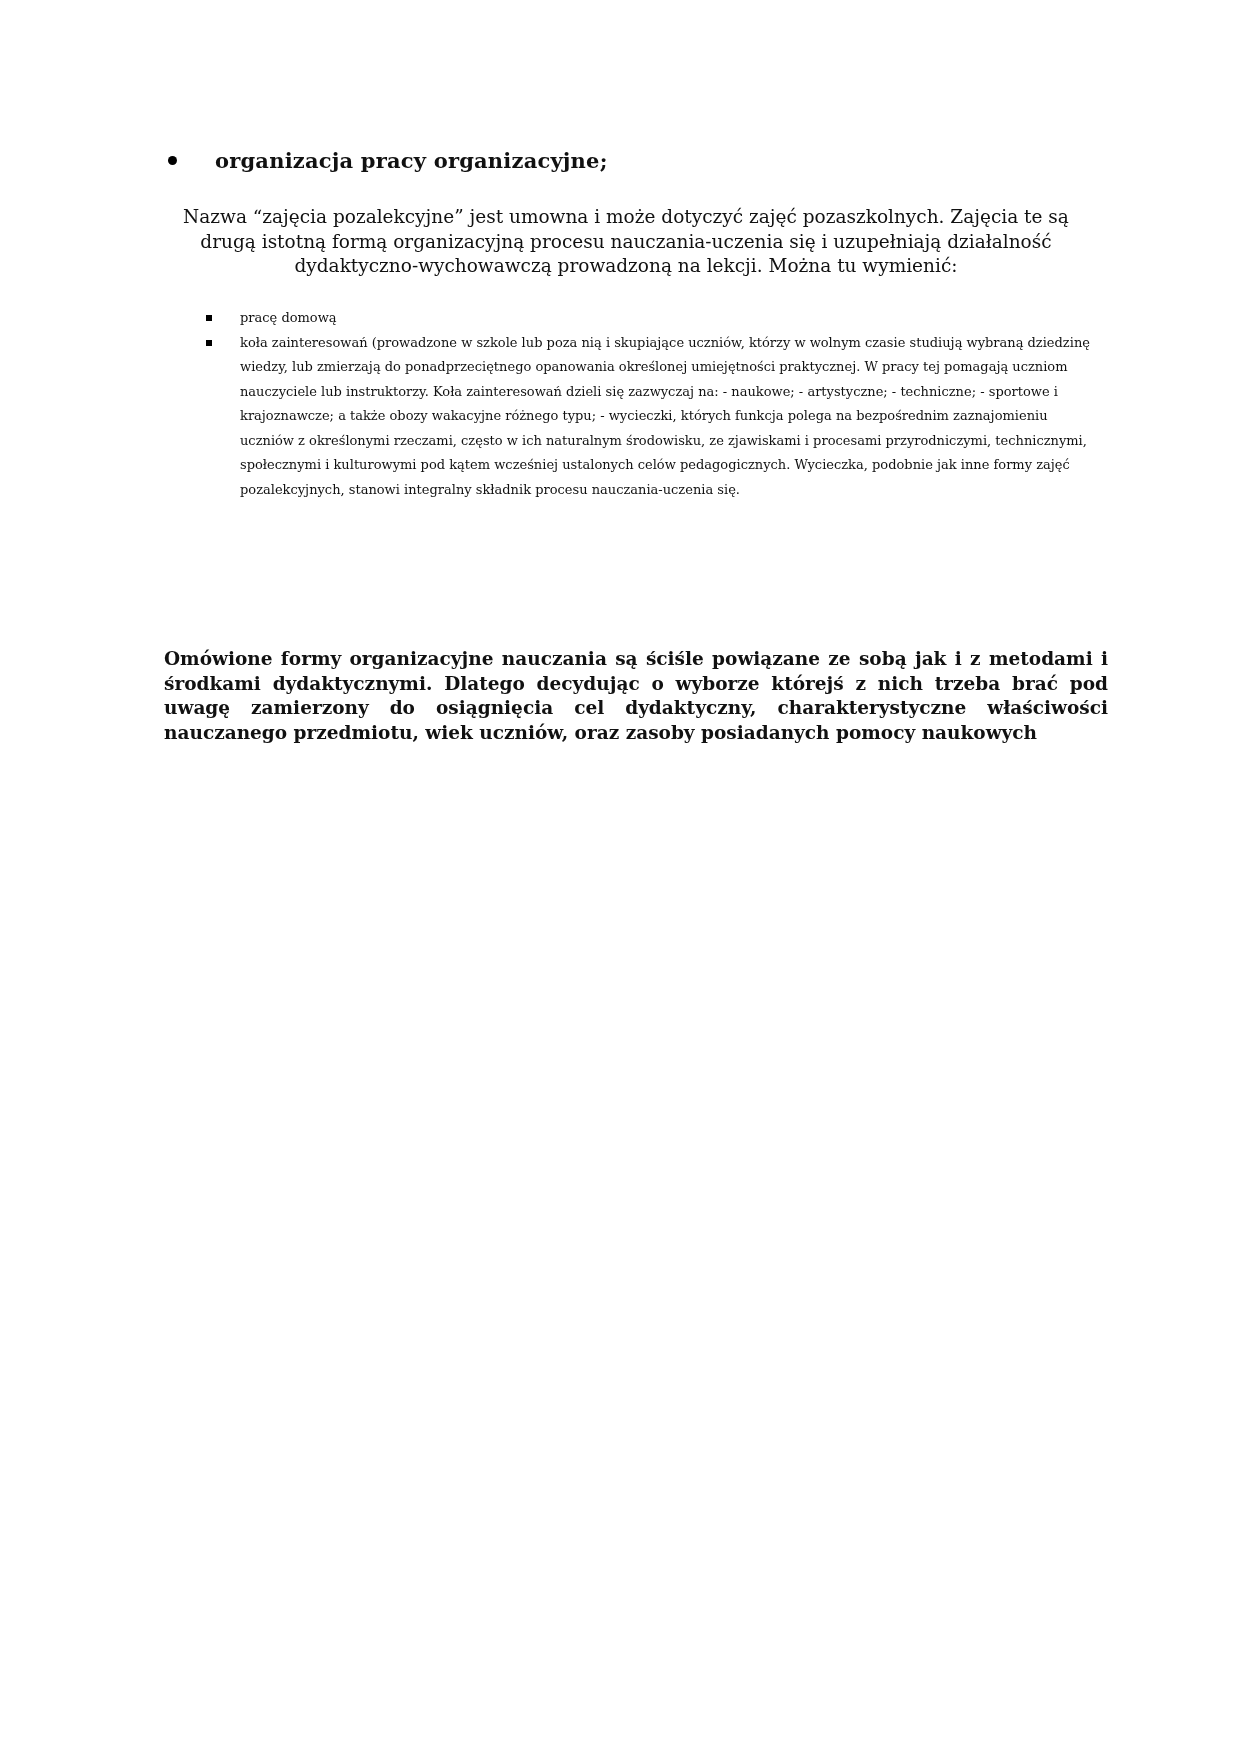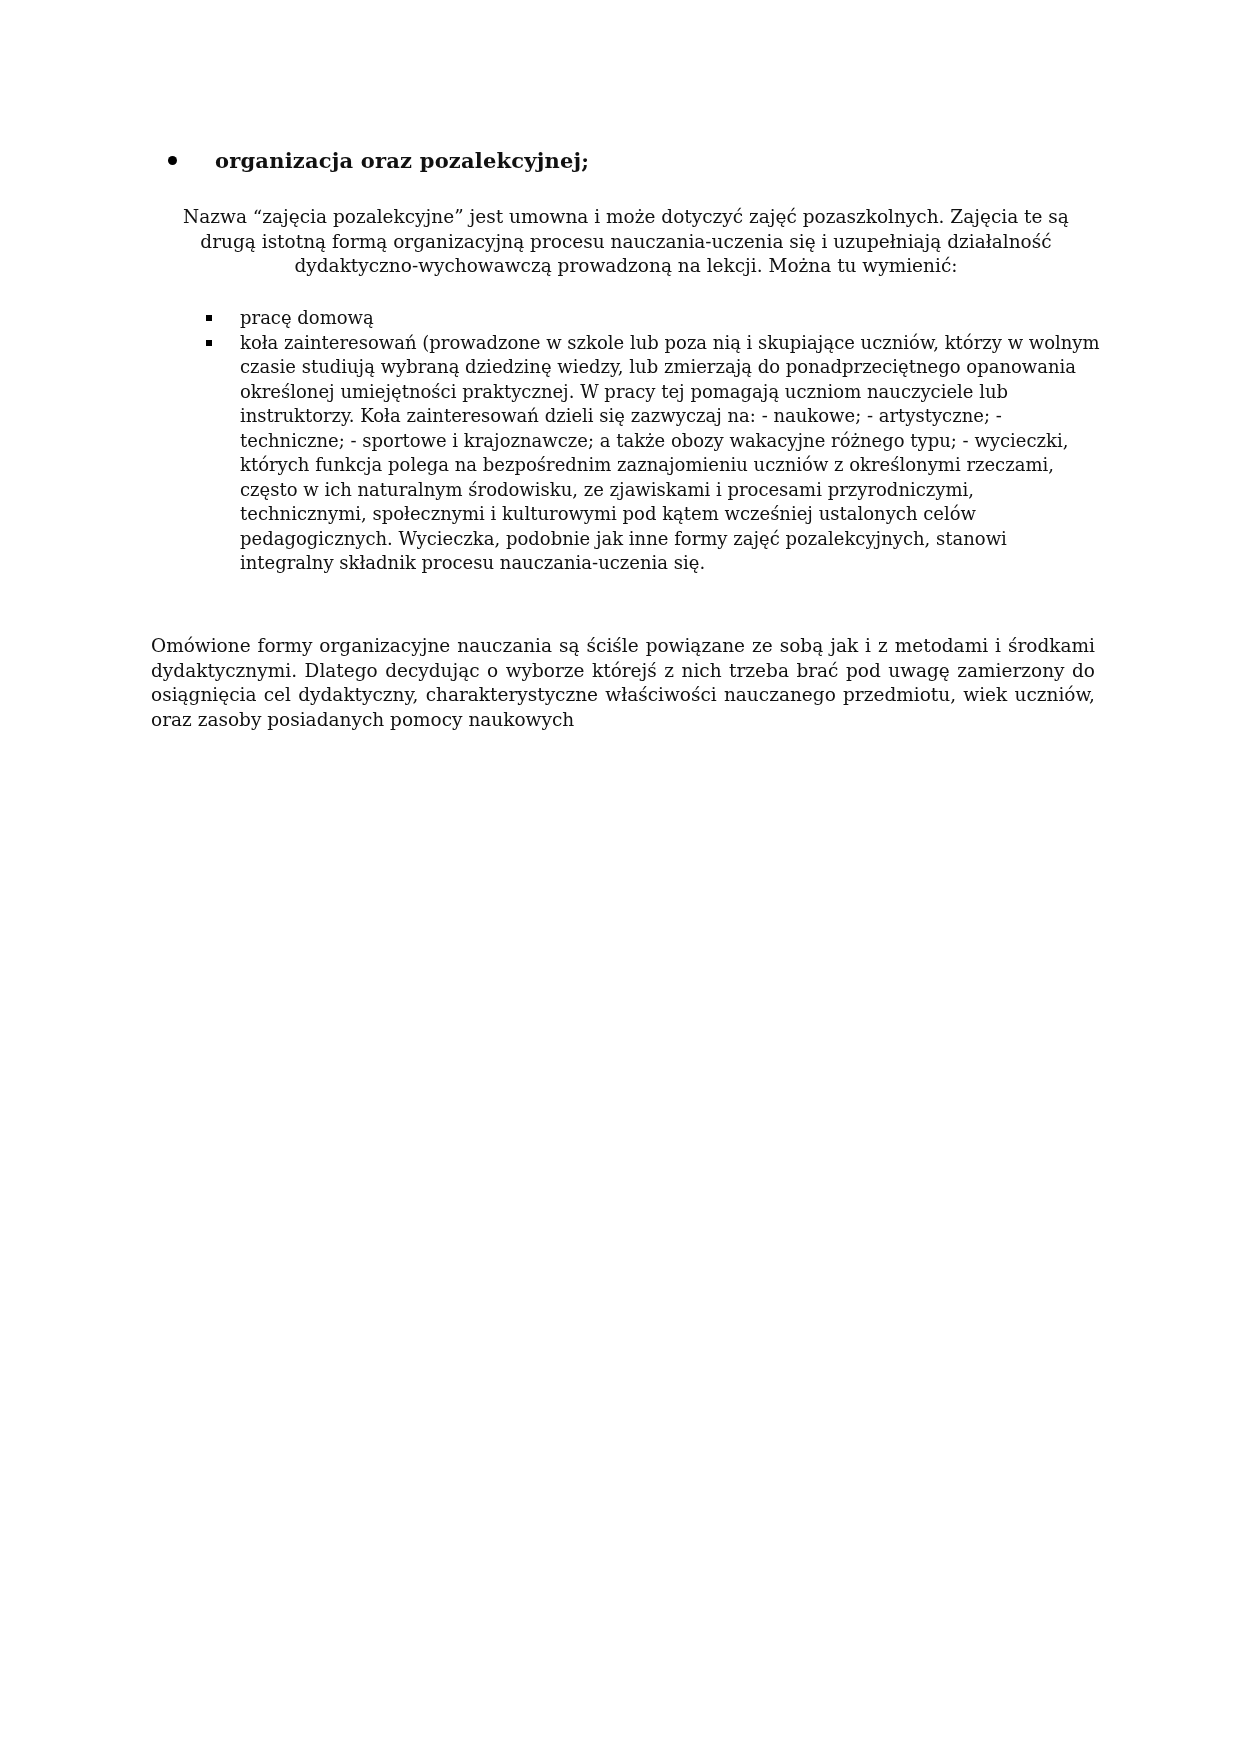--- a/index.html
+++ b/index.html
@@ -4,42 +4,42 @@
   <style>
     html, body { margin: 0; padding: 0; background: #ffffff; }
     body { width: 1240px; height: 1754px; position: relative; overflow: hidden;
            font-family: "DejaVu Serif", "Liberation Serif", serif; color: #111; }
     .page { position: absolute; left: 0; top: 0; width: 1240px; height: 1754px; background: #fff; }
     .heading { position: absolute; left: 160px; top: 148px; display: flex; align-items: center; }
     .heading .bullet { width: 9px; height: 9px; border-radius: 50%; background: #000; margin-left: 8px; margin-right: 38px; }
     .heading .title { font-weight: bold; font-size: 21px; letter-spacing: 0.2px; }
     .para1 { position: absolute; left: 156px; top: 205px; width: 940px; font-size: 18.5px; line-height: 24.5px; text-align: center; }
     .list { position: absolute; left: 200px; top: 306px; width: 900px; margin: 0; padding: 0; list-style: none; }
-    .list li { position: relative; padding-left: 40px; font-size: 18px; line-height: 24.5px; }
+    .list li { position: relative; padding-left: 40px; font-size: 13px; line-height: 24.5px; }
     .list li .sq { position: absolute; left: 6px; top: 9px; width: 6px; height: 6px; background: #000; }
     .para2 { position: absolute; left: 147px; top: 630px; width: 944px; font-size: 18.5px; line-height: 24.5px; text-align: justify; }
   </style>
 </head>
 <body>
 
 <div class="page">
 
   <div class="heading">
     <span class="bullet"></span>
-    <span class="title">organizacja oraz pozalekcyjnej;</span>
+    <span class="title">organizacja pracy organizacyjne;</span>
   </div>
 
   <p class="para1" style="margin:0;">Nazwa “zajęcia pozalekcyjne” jest umowna i może dotyczyć zajęć pozaszkolnych. Zajęcia te są drugą istotną formą organizacyjną procesu nauczania-uczenia się i uzupełniają działalność dydaktyczno-wychowawczą prowadzoną na lekcji. Można tu wymienić:</p>
 
   <ul class="list">
     <li>
       <span class="sq"></span>
       <span>pracę domową</span>
     </li>
     <li>
       <span class="sq"></span>
       <span>koła zainteresowań (prowadzone w szkole lub poza nią i skupiające uczniów, którzy w wolnym czasie studiują wybraną dziedzinę wiedzy, lub zmierzają do ponadprzeciętnego opanowania określonej umiejętności praktycznej. W pracy tej pomagają uczniom nauczyciele lub instruktorzy. Koła zainteresowań dzieli się zazwyczaj na: - naukowe; - artystyczne; - techniczne; - sportowe i krajoznawcze; a także obozy wakacyjne różnego typu; - wycieczki, których funkcja polega na bezpośrednim zaznajomieniu uczniów z określonymi rzeczami, często w ich naturalnym środowisku, ze zjawiskami i procesami przyrodniczymi, technicznymi, społecznymi i kulturowymi pod kątem wcześniej ustalonych celów pedagogicznych. Wycieczka, podobnie jak inne formy zajęć pozalekcyjnych, stanowi integralny składnik procesu nauczania-uczenia się.</span>
     </li>
   </ul>
 
-  <p class="para2" style="margin:4px;">Omówione formy organizacyjne nauczania są ściśle powiązane ze sobą jak i z metodami i środkami dydaktycznymi. Dlatego decydując o wyborze którejś z nich trzeba brać pod uwagę zamierzony do osiągnięcia cel dydaktyczny, charakterystyczne właściwości nauczanego przedmiotu, wiek uczniów, oraz zasoby posiadanych pomocy naukowych</p>
+  <p class="para2" style="margin:17px;font-weight:bold;">Omówione formy organizacyjne nauczania są ściśle powiązane ze sobą jak i z metodami i środkami dydaktycznymi. Dlatego decydując o wyborze którejś z nich trzeba brać pod uwagę zamierzony do osiągnięcia cel dydaktyczny, charakterystyczne właściwości nauczanego przedmiotu, wiek uczniów, oraz zasoby posiadanych pomocy naukowych</p>
 
 </div>
 
 </body></html>

